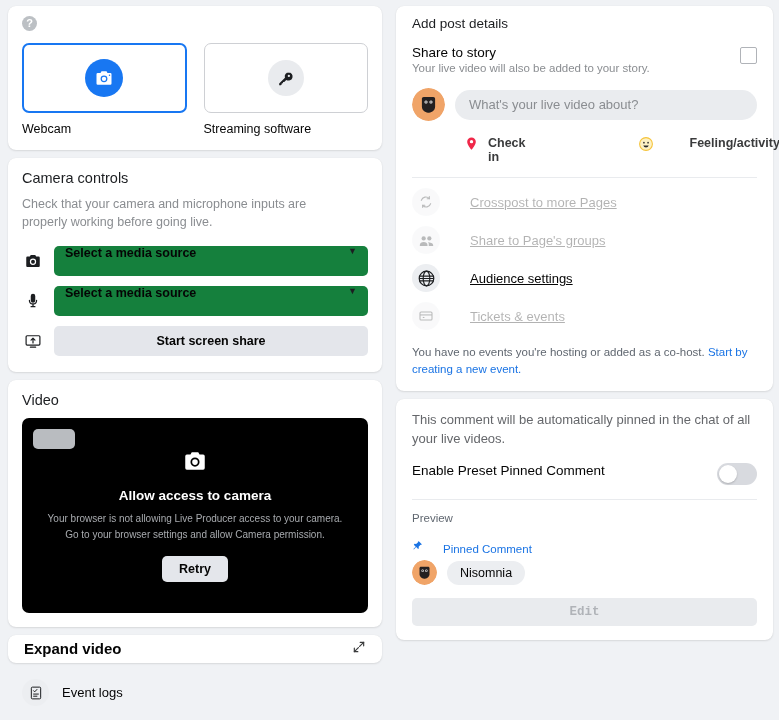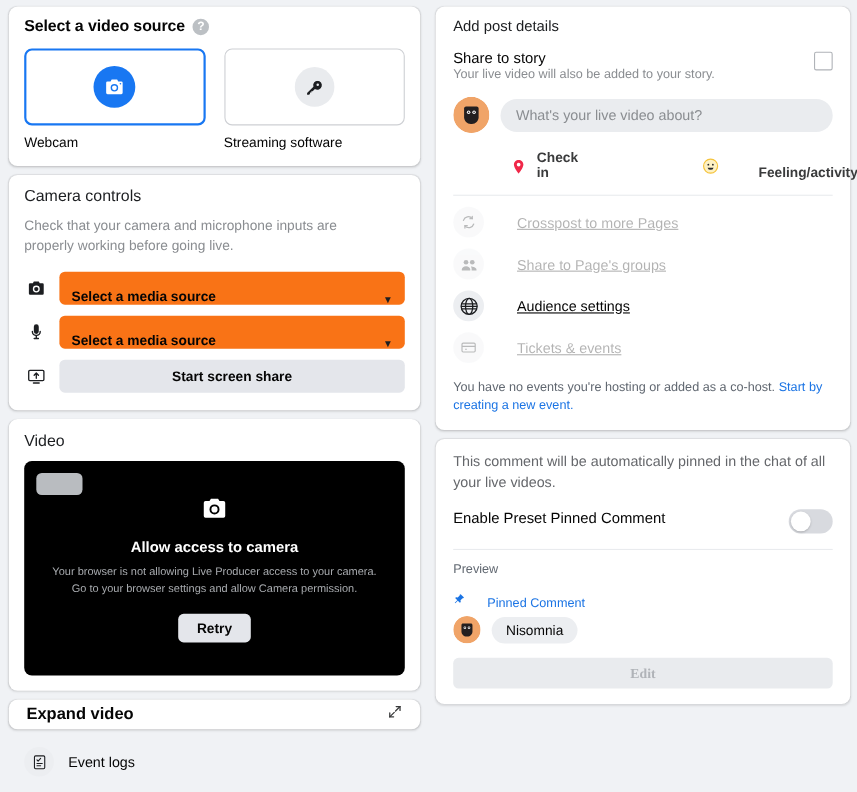--- a/index.html
+++ b/index.html
@@ -43,22 +43,22 @@
   .circ-gray { width:36px; height:36px; background:#e9ebee; }
 
   
   .cc-card { padding: 12px 14px 16px 14px; }
   .cc-title { font-size: 14.5px; font-weight: 400; color:#1c1e21; margin-bottom: 10px; }
   .cc-desc { font-size: 12.5px; color:#8a8d91; line-height: 1.42; margin-bottom: 14px; width: 330px; }
   .cc-row { display:flex; align-items:center; gap: 11px; margin-bottom: 10px; }
   .cc-row:last-child { margin-bottom: 0; }
   .cc-ico { width:21px; height:21px; flex:none; display:flex; align-items:center; justify-content:center; }
   .select {
-    flex:1; height: 30px; background:#f97316; border-radius:5px;
-    display:flex; align-items:flex-end; padding: 0 11px;
+    flex:1; height: 30px; background:#15803d; border-radius:5px;
+    display:flex; align-items:flex-start; padding: 0 11px;
     font-size: 12.5px; font-weight: 700; color:#050505;
   }
   .select .caret { margin-left:auto; font-size:9px; color:#1c1e21; }
   .btn-gray {
     flex:1; height: 30px; background:#e4e6eb; border-radius:5px;
     display:flex; align-items:center; justify-content:center;
     font-size: 12.5px; font-weight: 700; color:#050505; cursor:pointer;
   }
 
   
@@ -102,21 +102,21 @@
 
   .compose { display:flex; align-items:center; gap: 10px; margin-top: 14px; }
   .avatar { width:33px; height:33px; border-radius:50%; flex:none; overflow:hidden; }
   .compose-box {
     flex:1; height: 30px; background:#eaecef; border-radius:16px;
     display:flex; align-items:center; padding: 0 14px;
     font-size: 13px; color:#8a8d91;
   }
 
   .quick { display:flex; margin-top: 15px; padding-bottom: 13px; border-bottom:1px solid #e9ebee; }
-  .quick-item { display:flex; align-items:flex-end; gap: 9px; cursor:pointer; }
+  .quick-item { display:flex; align-items:flex-start; gap: 9px; cursor:pointer; }
   .quick-item.first { margin-left: 52px; }
   .quick-item.second { margin-left: 112px; gap: 36px; }
   .quick-label { font-size: 12.5px; font-weight:700; color:#3a3b3c; }
 
   .opt-row { display:flex; align-items:center; gap: 30px; padding: 10px 0 0 0; text-decoration: underline; }
   .opt-circ { width:28px; height:28px; border-radius:50%; background:#eceef1; display:flex; align-items:center; justify-content:center; flex:none; }
   .opt-label { font-size: 13px; color:#050505; }
   .opt-row.disabled { opacity: .30; }
   .note { font-size: 11.5px; color:#606770; line-height:1.45; margin-top: 14px; }
   .note a { color:#1b74e4; text-decoration:none; }
@@ -139,34 +139,33 @@
   .pinned-row { display:flex; align-items:flex-end; gap: 20px; margin-top: 13px; }
   .pinned-text { font-size: 11.5px; color:#1b74e4; }
   .comment-row { display:flex; align-items:center; gap: 10px; margin-top: 5px; }
   .comment-avatar { width:25px; height:25px; border-radius:50%; overflow:hidden; flex:none; }
   .comment-bubble {
     background:#eceef1; border-radius:13px; padding: 5px 13px;
     font-size: 12.5px; color:#050505;
   }
   .edit-btn {
     margin-top: 13px; width:100%; height: 28px; background:#e9ebee; border-radius:5px; border:none;
-    font-family:Liberation Serif, serif;
+    font-family:Liberation Mono, monospace;
     font-size: 12.5px; font-weight:700; color:#b0b3b8; cursor:pointer;
   }
 </style>
 </head>
 <body>
 
 <div class="page">
 
   <div class="col-left">
 
     <div class="card vs-card">
       <div class="vs-head">
-        <span class="vs-title">Select a video source</span>
         <span class="help-ico">?</span>
       </div>
       <div class="vs-grid">
 
         <div class="vs-item">
           <div class="vs-tile selected">
             <span class="circ circ-blue">
               <svg width="20" height="20" viewBox="0 0 24 24" fill="#ffffff">
                 <path d="M9 4l-1.2 2H4.5A1.5 1.5 0 003 7.5v11A1.5 1.5 0 004.5 20h15a1.5 1.5 0 001.5-1.5v-11A1.5 1.5 0 0019.5 6h-3.3L15 4H9z"></path>
                 <circle cx="12" cy="13" r="4.1" fill="#1877f2"></circle>

